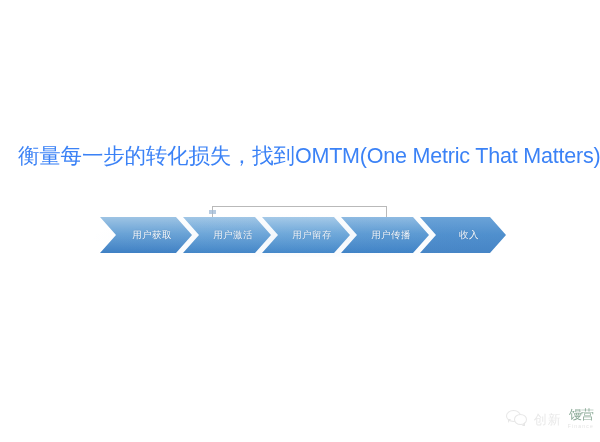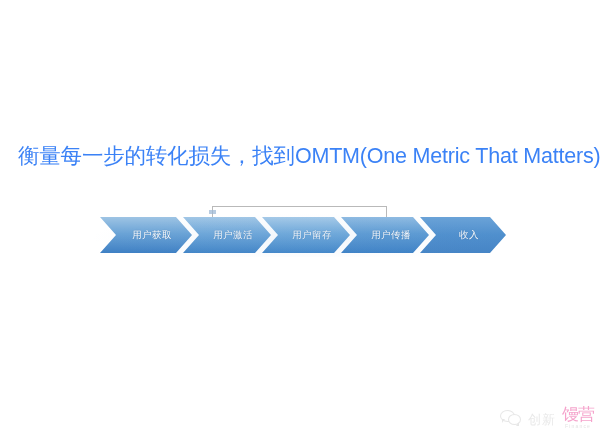--- a/index.html
+++ b/index.html
@@ -169,23 +169,23 @@
     white-space: nowrap;
   }
 
   #brand-logo {
     position: relative;
     text-align: center;
     line-height: 1;
     margin-bottom: -1px;
   }
   #brand-logo-mark {
-    font-size: 17px;
+    font-size: 13px;
     letter-spacing: -1px;
-    color: #ec4899;
+    color: #14532d;
     font-family: "DejaVu Sans", sans-serif;
     line-height: 17px;
     white-space: nowrap;
   }
   #brand-logo-sub {
     font-size: 5px;
     color: #c6c6c6;
     letter-spacing: 1.2px;
     margin-top: 1px;
     white-space: nowrap;

